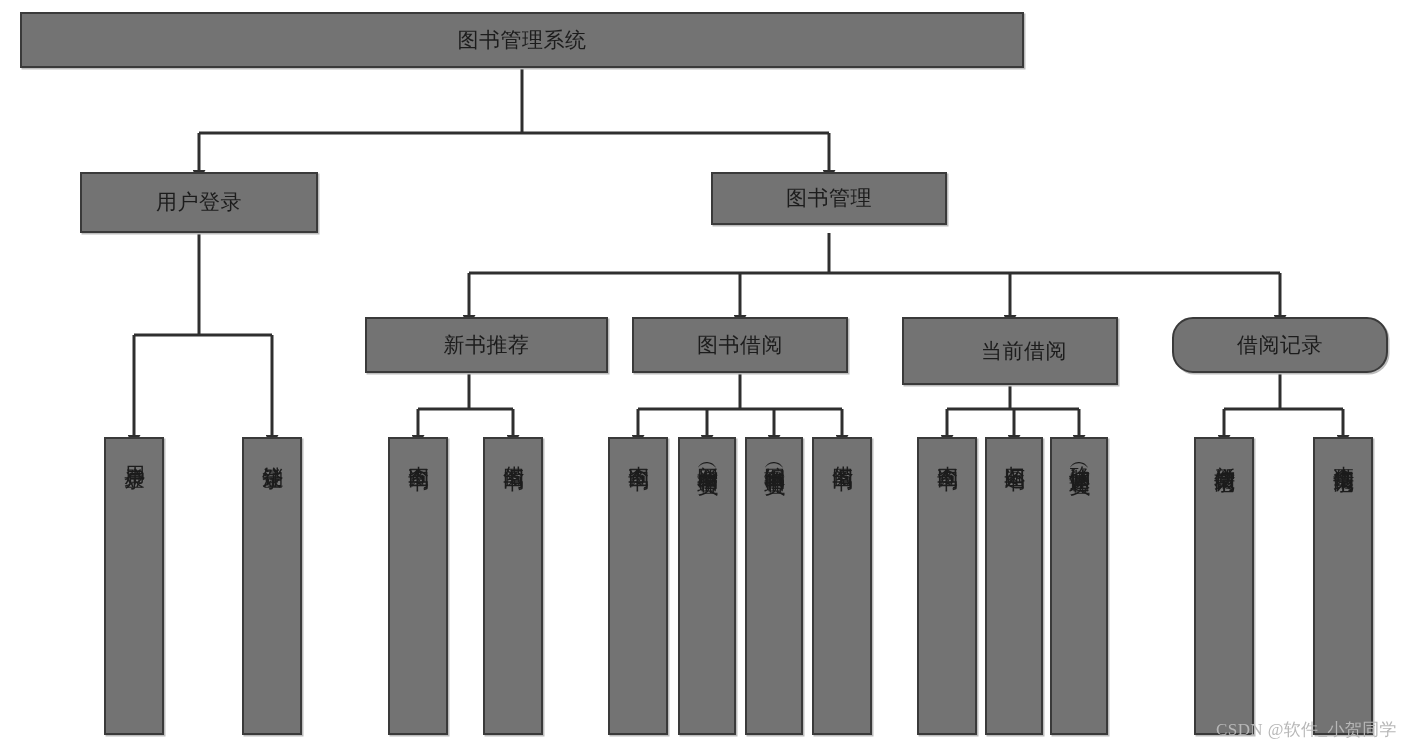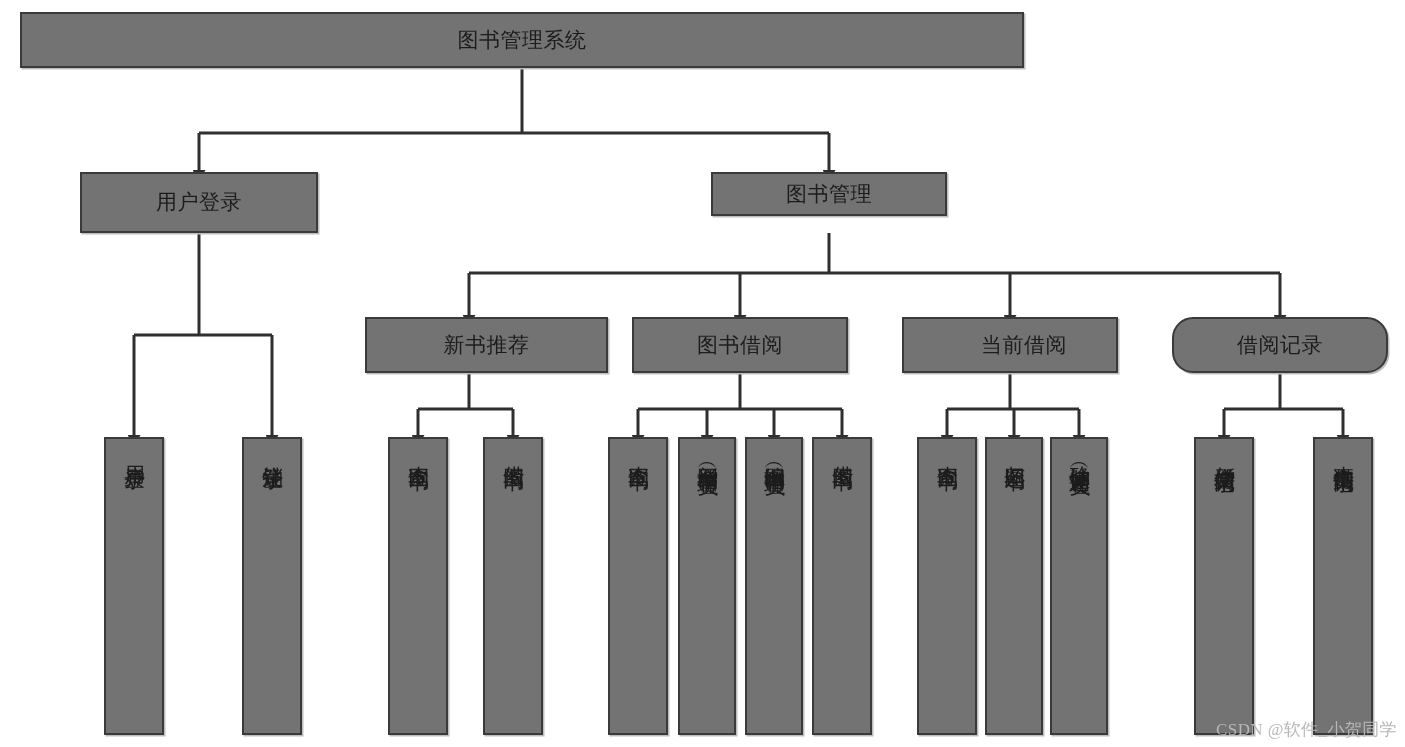--- a/index.html
+++ b/index.html
@@ -121,30 +121,30 @@
       </g>
   </svg>
 
   <div id="nodes-group">
       <div class="node horizontal" style="left: 20px; top: 12px; width: 1004px; height: 56px;">
         <span class="node-label">图书管理系统</span>
       </div>
       <div class="node horizontal" style="left: 80px; top: 172px; width: 238px; height: 61px;">
         <span class="node-label">用户登录</span>
       </div>
-      <div class="node horizontal" style="left: 711px; top: 172px; width: 236px; height: 44px; justify-content: center;">
+      <div class="node horizontal" style="left: 711px; top: 172px; width: 236px; height: 53px; justify-content: center;">
         <span class="node-label">图书管理</span>
       </div>
       <div class="node horizontal" style="left: 365px; top: 317px; width: 243px; height: 56px;">
         <span class="node-label">新书推荐</span>
       </div>
       <div class="node horizontal" style="left: 632px; top: 317px; width: 216px; height: 56px;">
         <span class="node-label">图书借阅</span>
       </div>
-      <div class="node horizontal" style="left: 902px; top: 317px; width: 216px; height: 56px; padding-left: 28px;">
+      <div class="node horizontal" style="left: 902px; top: 317px; width: 216px; height: 68px; padding-left: 28px;">
         <span class="node-label">当前借阅</span>
       </div>
       <div class="node horizontal" style="left: 1172px; top: 317px; width: 216px; height: 56px; border-radius: 21px;">
         <span class="node-label">借阅记录</span>
       </div>
       <div class="node vertical" style="left: 104px; top: 437px; width: 60px; height: 298px;">
         <span class="node-label">用户登录</span>
       </div>
       <div class="node vertical" style="left: 242px; top: 437px; width: 60px; height: 298px;">
         <span class="node-label">注销登录</span>

